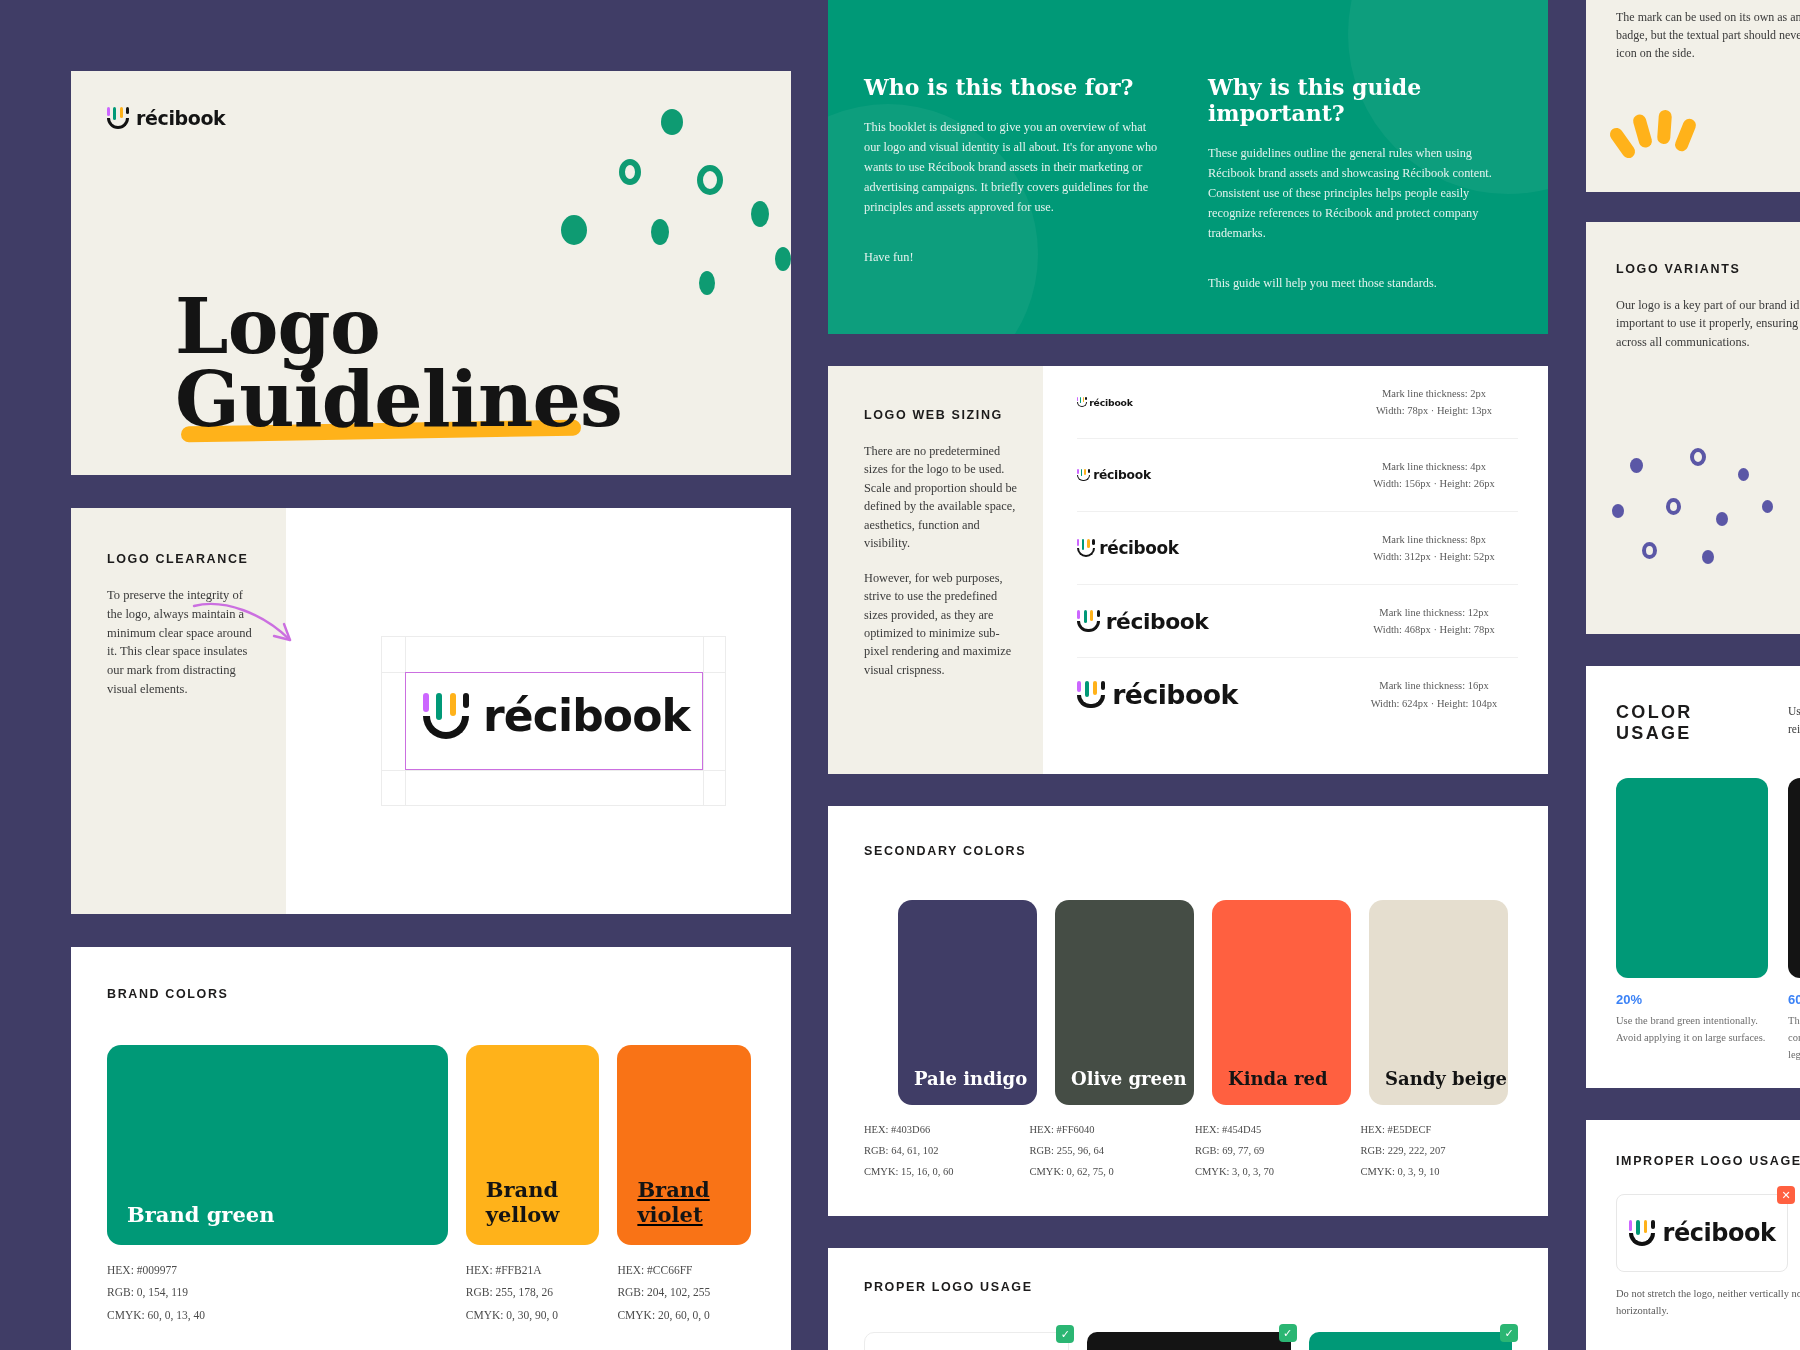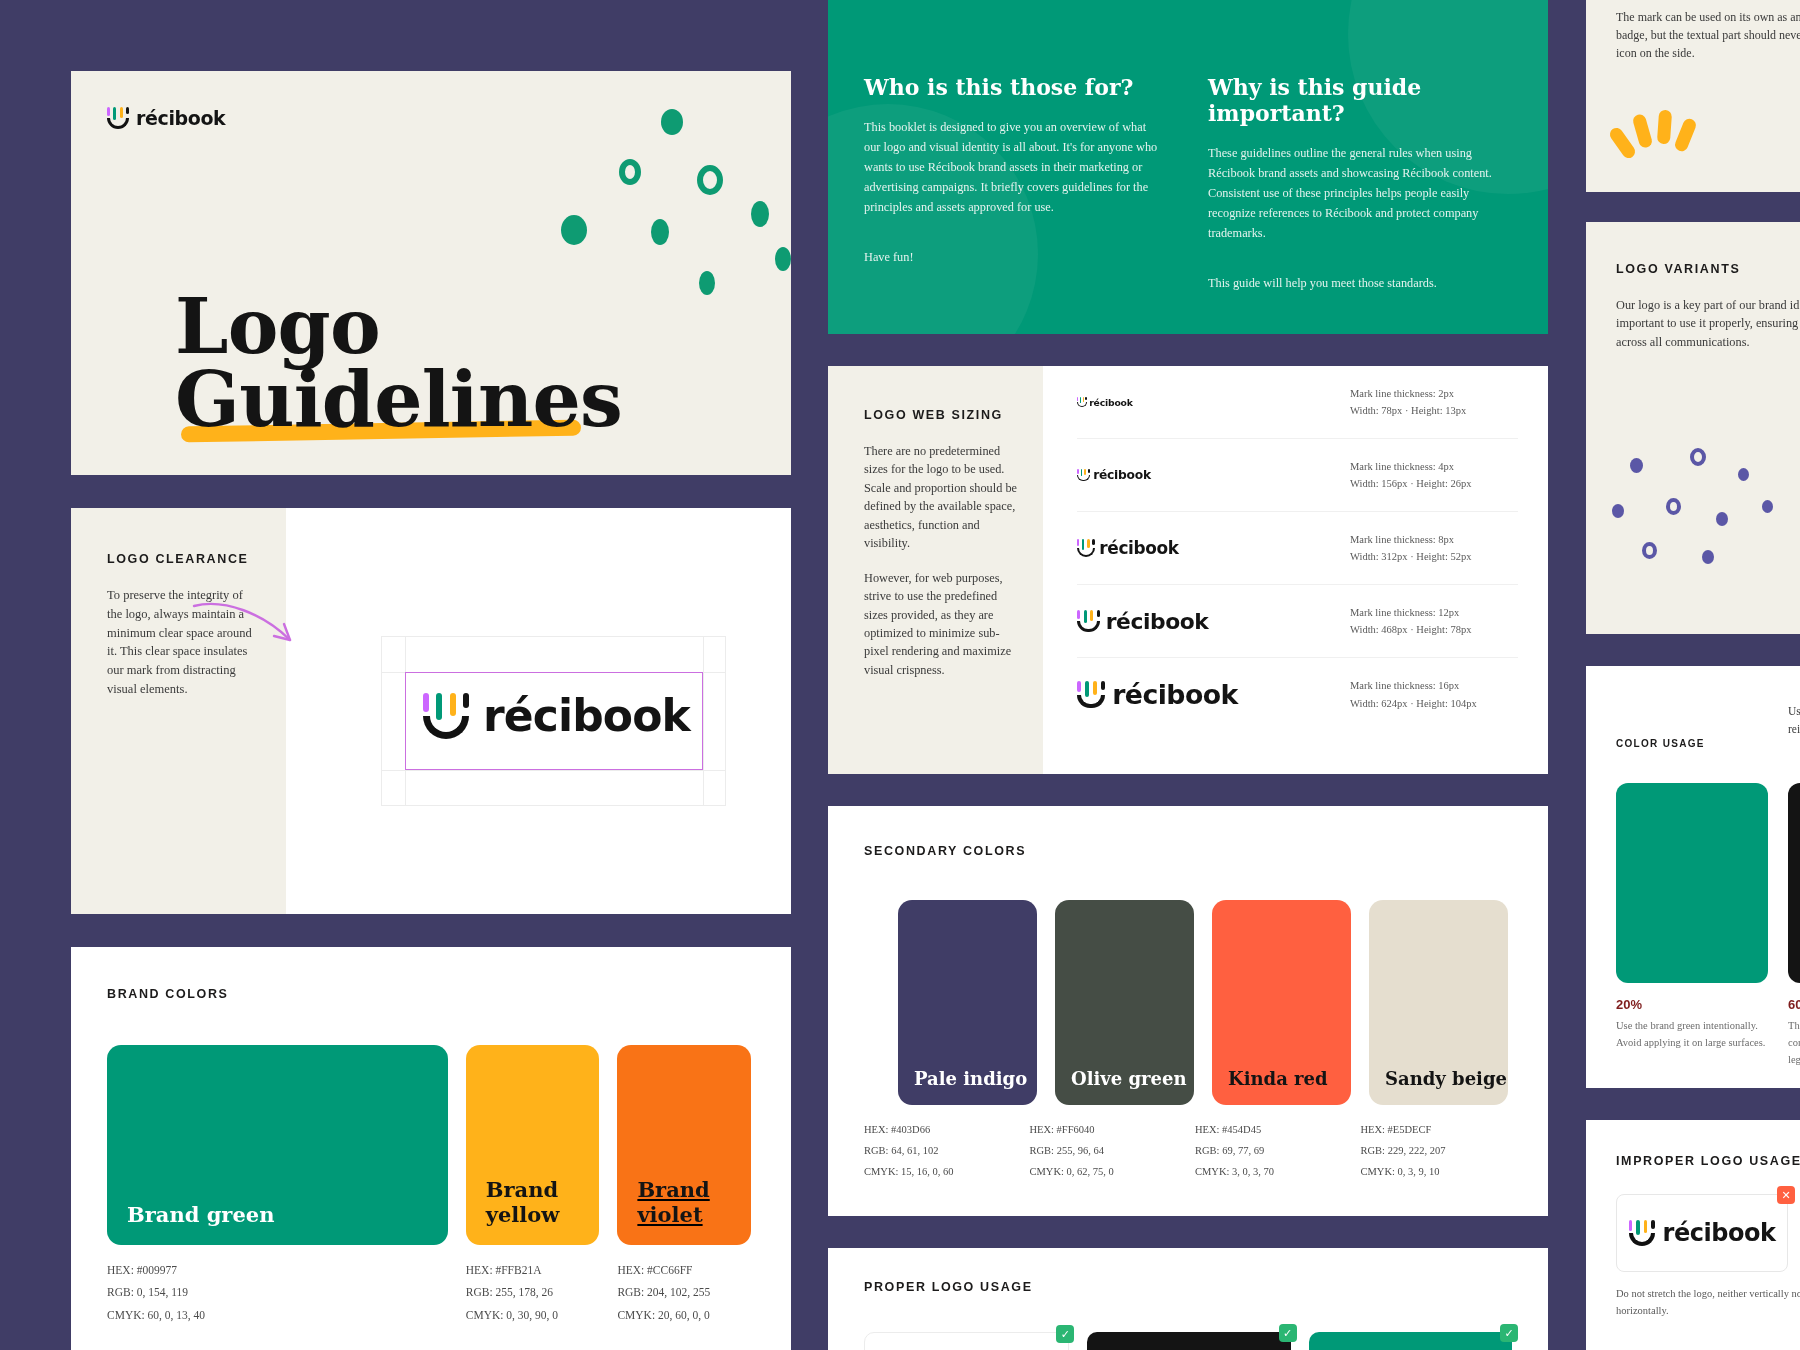--- a/index.html
+++ b/index.html
@@ -73,21 +73,21 @@
   #guide-card p { font-family: "Liberation Serif", serif; font-size: 12.3px; line-height: 1.62; color: #E3F3EE; }
   #guide-card p + p { margin-top: 30px; }
   .gdeco { position: absolute; border-radius: 50%; background: rgba(255,255,255,.05); }
 
   
   #websizing-card { left: 828px; top: 366px; width: 720px; height: 408px; background: #fff; display: flex; }
   #websizing-card .left { width: 215px; background: #F2F0E8; padding: 42px 26px 0 36px; }
   #websizing-card .right { flex: 1; padding: 0 30px 0 34px; }
   .sizerow { display: flex; align-items: center; justify-content: space-between; height: 73px; border-bottom: 1px solid #f0f0f0; }
   .sizerow:last-child { border-bottom: 0; }
-  .spec { font-family: "Liberation Serif", serif; font-size: 10.5px; color: #5a5a5a; line-height: 1.65; text-align: left; width: 168px; flex: none; }
+  .spec { font-family: "Liberation Serif", serif; font-size: 10.5px; color: #5a5a5a; line-height: 1.65; text-align: center; width: 168px; flex: none; }
 
   
   #secondary-card { left: 828px; top: 806px; width: 720px; height: 410px; background: #fff; padding: 38px 40px 0 36px; }
   .sec-row { display: flex; gap: 18px; margin-top: 42px; }
   .sec { border-radius: 14px; height: 205px; flex: 1; display: flex; align-items: flex-end; }
   .sec span { font-family: "DejaVu Serif", serif; font-weight: 700; font-size: 18px; padding: 0 0 16px 16px; }
   .sec-meta-row { display: flex; gap: 18px; margin-top: 14px; }
   .sec-meta { flex: 1; font-family: "Liberation Serif", serif; font-size: 10.5px; color: #4b4b4b; line-height: 2.0; }
 
   
@@ -103,21 +103,21 @@
   .leaf { position: absolute; width: 13px; height: 34px; background: #FFB21A; border-radius: 99px; }
 
   #variants-card { left: 1586px; top: 222px; width: 360px; height: 412px; background: #F2F0E8; padding: 40px 30px 0 30px; }
   .dots { position: absolute; left: 26px; bottom: 28px; width: 300px; height: 160px; }
   .dot { position: absolute; border-radius: 50%; background: #5B57A6; }
   .dot.ring { background: none; border: 4px solid #5B57A6; }
 
   #colorusage-card { left: 1586px; top: 666px; width: 360px; height: 422px; background: #fff; padding: 36px 0 0 30px; }
   .cu-row { display: flex; gap: 20px; margin-top: 34px; }
   .cu-tile { width: 152px; height: 200px; border-radius: 12px; flex: none; }
-  .cu-label { font-family: "Liberation Sans", sans-serif; font-weight: 700; font-size: 13px; color: #7f1d1d; margin-top: 14px; }
+  .cu-label { font-family: "Liberation Sans", sans-serif; font-weight: 700; font-size: 13px; color: #3b82f6; margin-top: 14px; }
   .cu-desc { font-family: "Liberation Serif", serif; font-size: 10.5px; color: #6d6d6d; line-height: 1.6; margin-top: 6px; width: 152px; }
   .cu-intro { font-family: "Liberation Serif", serif; font-size: 11.5px; color: #3a3a3a; line-height: 1.6; }
 
   #improper-card { left: 1586px; top: 1120px; width: 360px; height: 300px; background: #fff; padding: 34px 0 0 30px; }
   .imp-tile { width: 172px; height: 78px; border: 1px solid #e7e7e7; border-radius: 8px; display: flex; align-items: center; justify-content: center; margin-top: 26px; position: relative; }
   .cross { position: absolute; right: -8px; top: -9px; width: 18px; height: 18px; border-radius: 4px; background: #FF6040; color: #fff; font-size: 11px; display: flex; align-items: center; justify-content: center; }
   .imp-desc { font-family: "Liberation Serif", serif; font-size: 10.5px; color: #5a5a5a; line-height: 1.6; margin-top: 14px; width: 210px; }
 </style>
 </head>
 <body>
@@ -426,21 +426,21 @@
       <div class="dot ring" style="left:54px;top:52px;width:15px;height:17px;"></div>
       <div class="dot" style="left:104px;top:66px;width:12px;height:14px;"></div>
       <div class="dot ring" style="left:30px;top:96px;width:15px;height:17px;"></div>
       <div class="dot" style="left:90px;top:104px;width:12px;height:14px;"></div>
       <div class="dot" style="left:150px;top:54px;width:11px;height:13px;"></div>
     </div>
   </div>
 
   <div class="card" id="colorusage-card">
     <div style="display:flex;gap:20px;align-items:flex-start;">
-      <div class="eyebrow" style="font-size:10px;width:152px;flex:none;margin-top:36px;">COLOR USAGE</div>
+      <div class="eyebrow" style="font-size:18px;width:152px;flex:none;">COLOR USAGE</div>
       <div class="cu-intro" style="width:152px;">Using color consistently reinforces our identity.</div>
     </div>
     <div class="cu-row" id="colorusage-tiles">
         <div>
           <div class="cu-tile" style="background:#009977"></div>
           <div class="cu-label">20%</div>
           <div class="cu-desc">Use the brand green intentionally. Avoid applying it on large surfaces.</div>
         </div>
         <div>
           <div class="cu-tile" style="background:#141414"></div>

